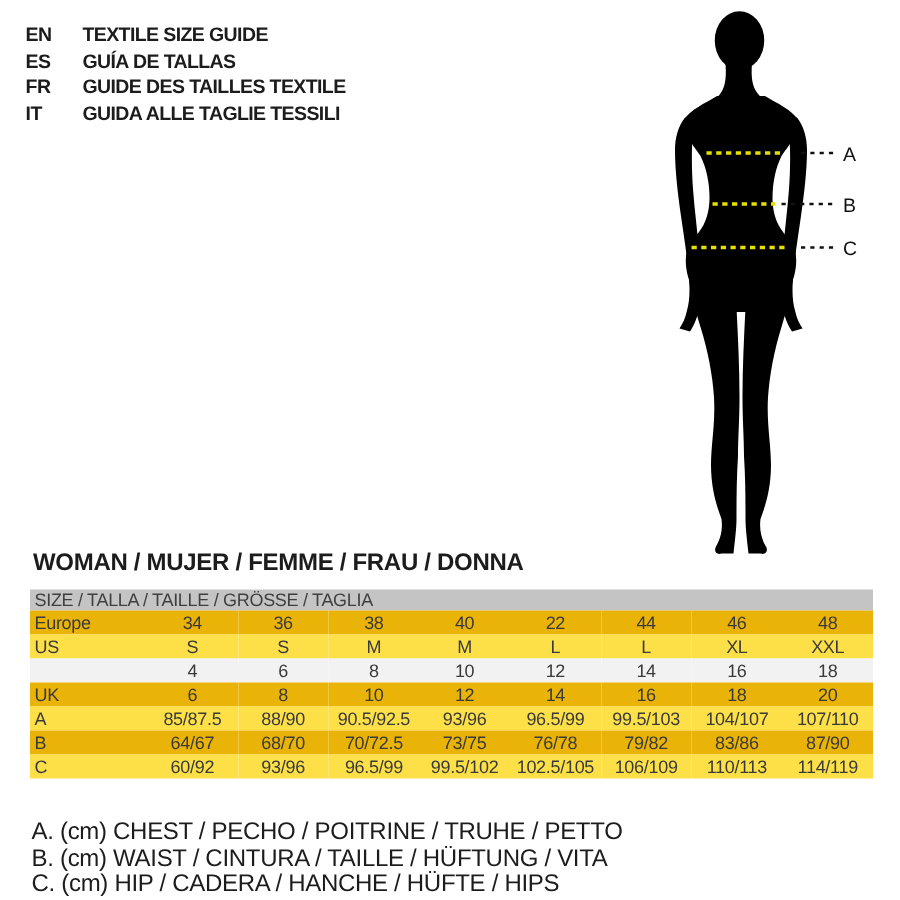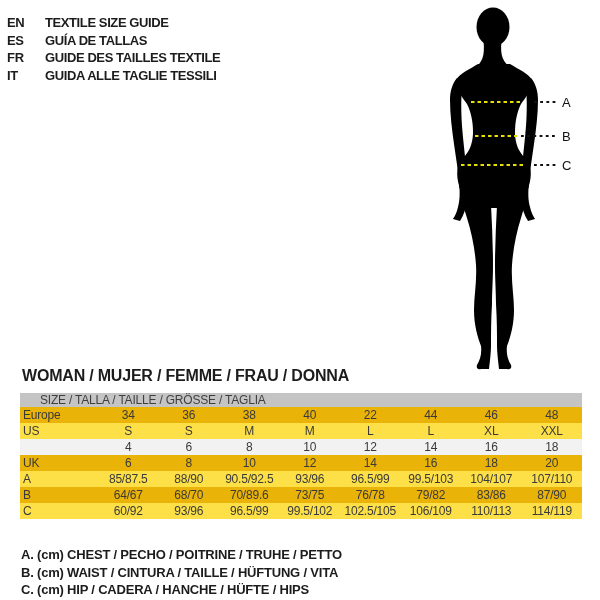--- a/index.html
+++ b/index.html
@@ -1,42 +1,42 @@
 <!DOCTYPE html>
 <html><head>
 <meta charset="utf-8">
 <style>
   html,body{margin:0;padding:0;}
   body{
     width:600px;height:600px;position:relative;background:#ffffff;
     font-family:"Liberation Sans",sans-serif;color:#1c1c1c;overflow:hidden;
   }
   
-  .lang-block{position:absolute;left:7px;top:14px;}
+  .lang-block{position:absolute;left:17px;top:14px;}
   .lang-row{display:flex;height:17.5px;align-items:center;}
   .lang-code{width:38px;font-weight:bold;font-size:13px;letter-spacing:-0.3px;}
   .lang-label{font-weight:bold;font-size:13px;letter-spacing:-0.4px;white-space:nowrap;}
   
   .figure-wrap{position:absolute;left:430px;top:0;width:160px;height:380px;}
   
   .section-title{position:absolute;left:22px;top:367px;font-weight:bold;font-size:16px;letter-spacing:-0.2px;}
   
   .size-table{position:absolute;left:20px;top:393px;width:562px;border-collapse:collapse;table-layout:fixed;
     font-size:12px;letter-spacing:-0.2px;color:#3a3a3a;}
   .size-table th,.size-table td{padding:0;margin:0;border:0;white-space:nowrap;overflow:visible;}
-  .size-table thead th{height:14px;background:#c4c4c4;text-align:left;padding-left:20px;
+  .size-table thead th{height:14px;background:#c4c4c4;text-align:left;padding-left:3px;
     font-weight:normal;font-size:12px;color:#3f3f3f;}
   .size-table tbody td{height:16px;text-align:center;vertical-align:middle;}
   .size-table tbody td.lbl{text-align:left;padding-left:3px;}
   .row-white{background:#eab308;}
   .row-gray{background:#fde047;}
   .row-lightgray{background:#f2f2f2;}
   
   .legend-block{position:absolute;left:21px;top:546px;}
-  .legend-line{height:17.5px;line-height:17.5px;font-weight:bold;font-size:13px;letter-spacing:-0.2px;white-space:nowrap;}
+  .legend-line{height:17.5px;line-height:17.5px;font-weight:normal;font-size:16px;letter-spacing:-0.2px;white-space:nowrap;}
 </style>
 </head>
 <body>
 
 <div class="lang-block">
   <div class="lang-row">
     <span class="lang-code">EN</span>
     <span class="lang-label">TEXTILE SIZE GUIDE</span>
   </div>
   <div class="lang-row">
@@ -171,21 +171,21 @@
       <td>93/96</td>
       <td>96.5/99</td>
       <td>99.5/103</td>
       <td>104/107</td>
       <td>107/110</td>
     </tr>
     <tr class="row-white">
       <td class="lbl">B</td>
       <td>64/67</td>
       <td>68/70</td>
-      <td>70/89.6</td>
+      <td>70/72.5</td>
       <td>73/75</td>
       <td>76/78</td>
       <td>79/82</td>
       <td>83/86</td>
       <td>87/90</td>
     </tr>
     <tr class="row-gray">
       <td class="lbl">C</td>
       <td>60/92</td>
       <td>93/96</td>

